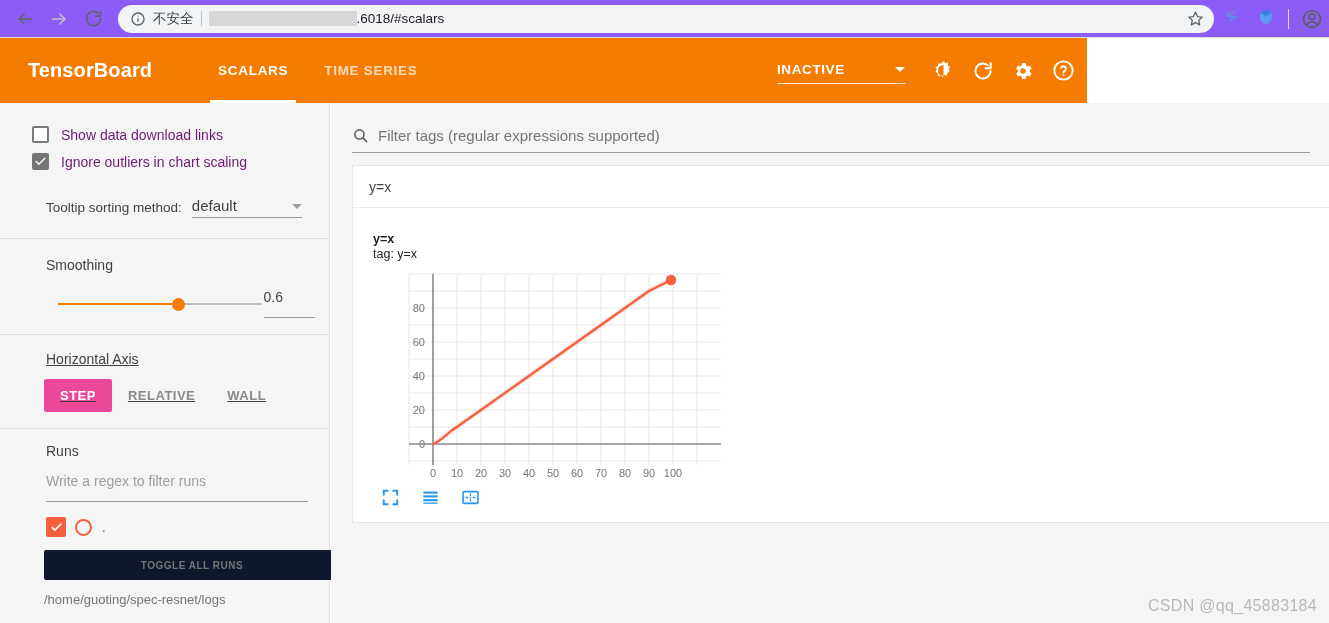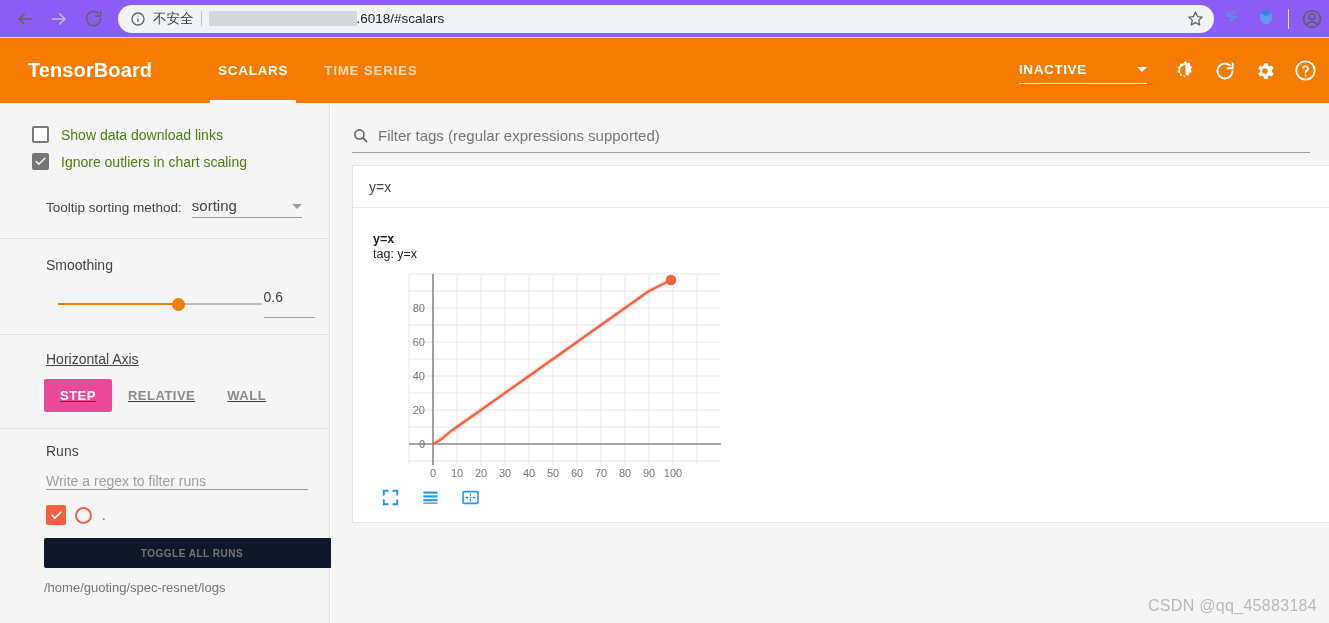--- a/index.html
+++ b/index.html
@@ -54,21 +54,21 @@
     margin-left: 0px;
   }
   .omni-star { position: absolute; right: 10px; color: #5f6368; display:flex;}
   .ext-icons { display: flex; align-items: center; gap: 12px; padding-right: 6px; }
   .ext-sep { width:1px; height:20px; background:#dadce0; }
   .profile-ico { width: 34px; height:34px; display:flex; align-items:center; justify-content:center; color:#5f6368;}
 
   
   #tb-header {
     position: absolute; top: 38px; left: 0;
-    width: 1329px; height: 65px;
+    width: 1087px; height: 65px;
     background: #f57c00;
     display: flex; align-items: center;
     overflow: hidden;
   }
   #tb-logo {
     color: #fff; font-size: 20px; font-weight: bold;
     margin-left: 28px; letter-spacing: .1px;
     font-family: "Liberation Sans", sans-serif;
   }
   #tb-tabs { display:flex; align-items: stretch; height: 65px; margin-left: 48px; }
@@ -119,21 +119,21 @@
   .chk-row { display:flex; align-items:center; height: 27px; margin-left: 18px; }
   .chk-row:first-child { margin-top: 18px; }
   .chkbox {
     width: 17px; height: 17px; border: 2px solid #7a7a7a; border-radius: 2px;
     margin-right: 12px; flex: 0 0 auto; background: #fff;
   }
   .chkbox.checked {
     background: #757575; border-color: #757575;
     display:flex; align-items:center; justify-content:center;
   }
-  .chk-label { font-size: 14px; color: #4d7c0f; }
+  .chk-label { font-size: 14px; color: #701a75; }
   #tooltip-row {
     display: flex; align-items: flex-end; margin: 22px 0 0 32px;
   }
   #tooltip-label { font-size: 13.5px; color: #424242; padding-bottom: 3px; }
   #tooltip-select {
     margin-left: 10px; width: 110px;
     border-bottom: 1px solid #9e9e9e;
     display: flex; align-items: flex-end; justify-content: space-between;
     padding-bottom: 3px;
   }
@@ -164,21 +164,21 @@
   #haxis-block { padding-top: 16px; padding-bottom: 16px; text-decoration: underline; }
   #haxis-buttons { display:flex; align-items:center; margin: 12px 0 0 30px; }
   .hbtn {
     font-size: 13px; font-weight: bold; letter-spacing: .5px;
     color: #8a8a8a; padding: 9px 16px; border-radius: 2px;
   }
   .hbtn.active { background: #ec4899; color: #fff; }
   #runs-block { padding-top: 14px; }
   #runs-filter {
     margin: 14px 0 0 32px; width: 262px;
-    border-bottom: 1px solid #9e9e9e; padding-bottom: 0;
+    border-bottom: 1px solid #9e9e9e; padding-bottom: 12px;
     font-size: 14px; color: #9e9e9e;
   }
   #run-row { display:flex; align-items:center; margin: 14px 0 0 32px; height: 22px;}
   #run-check {
     width: 20px; height: 20px; background:#f4603e; border-radius: 2px;
     display:flex; align-items:center; justify-content:center; margin-right: 9px;
   }
   #run-circle {
     width: 17px; height: 17px; border: 2px solid #f4603e; border-radius: 50%;
     margin-right: 10px;
@@ -364,21 +364,21 @@
         <svg width="13" height="13" viewBox="0 0 24 24" fill="none" stroke="#f5f5f5" stroke-width="3" stroke-linecap="round" stroke-linejoin="round">
             <polyline points="20 6 9 17 4 12"></polyline>
           </svg>
       </span>
       <span class="chk-label">Ignore outliers in chart scaling</span>
     </div>
 
     <div id="tooltip-row">
       <span id="tooltip-label">Tooltip sorting method:</span>
       <span id="tooltip-select">
-        <span class="sel-val">sorting</span>
+        <span class="sel-val">default</span>
         <span class="caret-grey"></span>
       </span>
     </div>
     <div style="height:20px"></div>
   </div>
 
   <div class="sb-divider"></div>
 
   <div class="sb-section" id="smoothing-block">
     <div class="sb-block-title">Smoothing</div>

